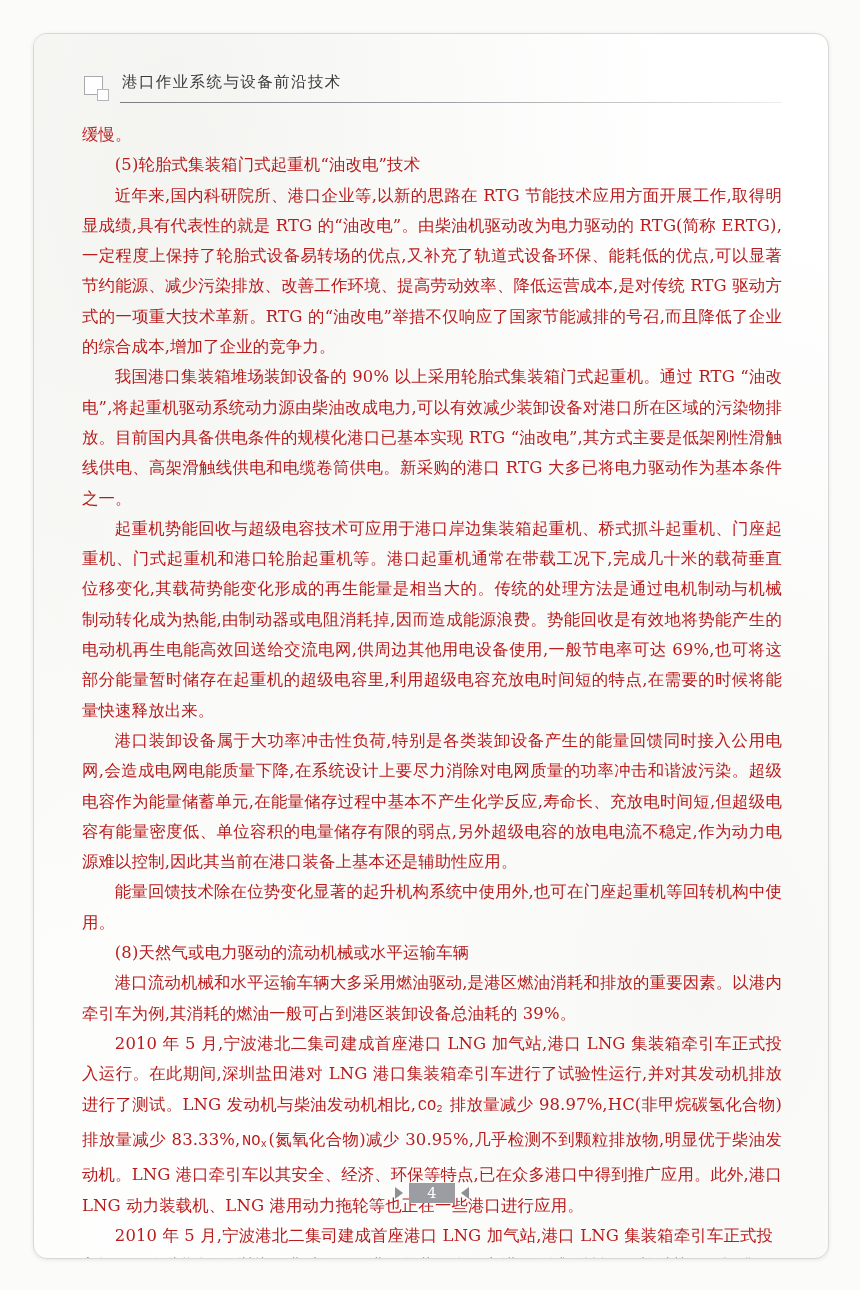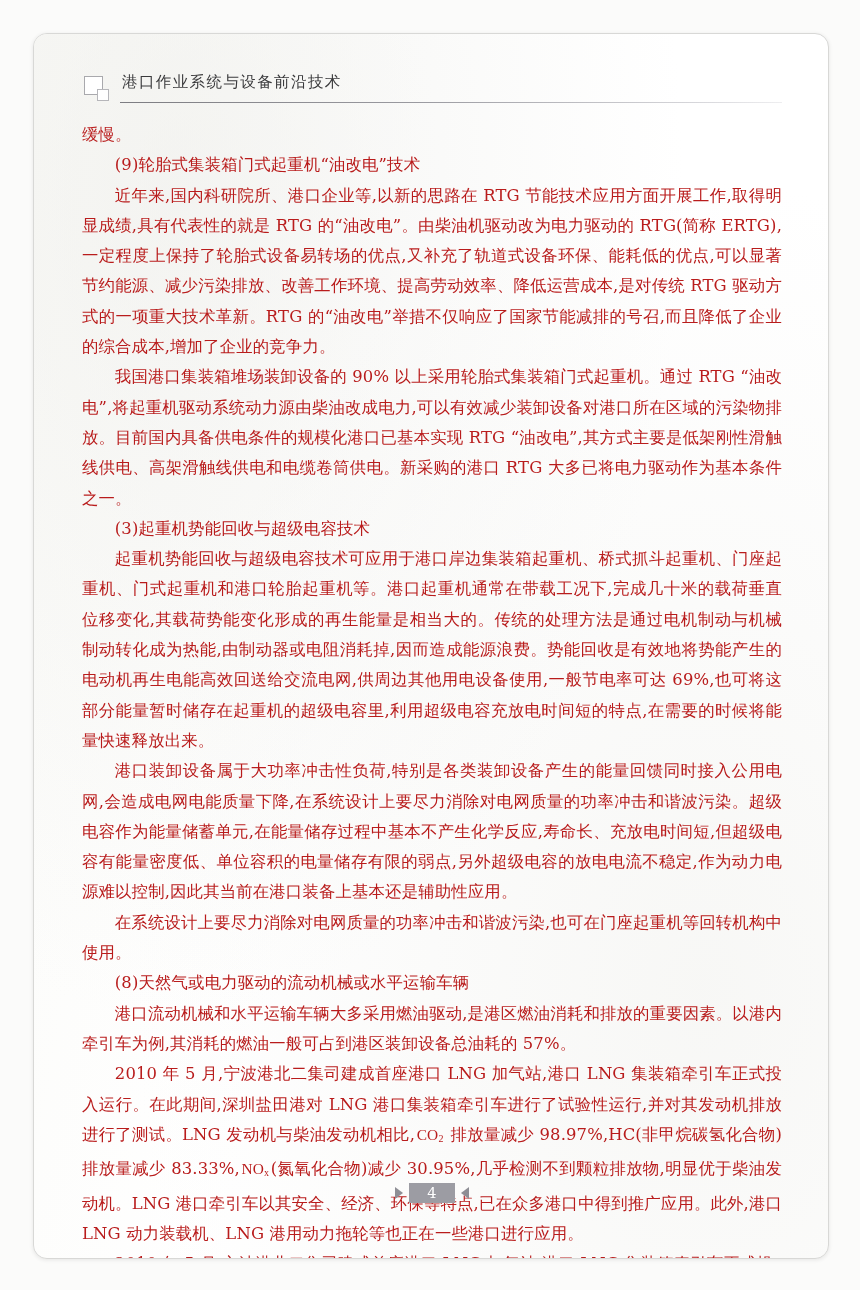--- a/index.html
+++ b/index.html
@@ -107,21 +107,21 @@
     text-align: justify;
     text-justify: inter-character;
     letter-spacing: 0.15px;
     text-indent: 0;
   }
   p.indent { text-indent: 2em; }
   p.para.last-free { text-align: left; }
 
   
   .lat {
-    font-family: Liberation Serif, serif;
+    font-family: Liberation Mono, monospace;
     font-size: 15.4px;
     padding: 0 1.5px;
     letter-spacing: 0.2px;
   }
   .lat sub {
     font-size: 10px;
     vertical-align: -0.22em;
   }
 
   
@@ -171,37 +171,36 @@
         <div class="sq-small"></div>
       </div>
       <div class="head-title">港口作业系统与设备前沿技术</div>
       <div class="head-rule"></div>
     </div>
 
     <div class="body-col">
 
       <p class="para">缓慢。</p>
 
-      <p class="para indent">(9)轮胎式集装箱门式起重机“油改电”技术</p>
+      <p class="para indent">(5)轮胎式集装箱门式起重机“油改电”技术</p>
 
       <p class="para indent">近年来,国内科研院所、港口企业等,以新的思路在 RTG 节能技术应用方面开展工作,取得明显成绩,具有代表性的就是 RTG 的“油改电”。由柴油机驱动改为电力驱动的 RTG(简称 ERTG),一定程度上保持了轮胎式设备易转场的优点,又补充了轨道式设备环保、能耗低的优点,可以显著节约能源、减少污染排放、改善工作环境、提高劳动效率、降低运营成本,是对传统 RTG 驱动方式的一项重大技术革新。RTG 的“油改电”举措不仅响应了国家节能减排的号召,而且降低了企业的综合成本,增加了企业的竞争力。</p>
 
       <p class="para indent">我国港口集装箱堆场装卸设备的 90% 以上采用轮胎式集装箱门式起重机。通过 RTG “油改电”,将起重机驱动系统动力源由柴油改成电力,可以有效减少装卸设备对港口所在区域的污染物排放。目前国内具备供电条件的规模化港口已基本实现 RTG “油改电”,其方式主要是低架刚性滑触线供电、高架滑触线供电和电缆卷筒供电。新采购的港口 RTG 大多已将电力驱动作为基本条件之一。</p>
 
-      <p class="para indent">(3)起重机势能回收与超级电容技术</p>
 
       <p class="para indent">起重机势能回收与超级电容技术可应用于港口岸边集装箱起重机、桥式抓斗起重机、门座起重机、门式起重机和港口轮胎起重机等。港口起重机通常在带载工况下,完成几十米的载荷垂直位移变化,其载荷势能变化形成的再生能量是相当大的。传统的处理方法是通过电机制动与机械制动转化成为热能,由制动器或电阻消耗掉,因而造成能源浪费。势能回收是有效地将势能产生的电动机再生电能高效回送给交流电网,供周边其他用电设备使用,一般节电率可达 69%,也可将这部分能量暂时储存在起重机的超级电容里,利用超级电容充放电时间短的特点,在需要的时候将能量快速释放出来。</p>
 
       <p class="para indent">港口装卸设备属于大功率冲击性负荷,特别是各类装卸设备产生的能量回馈同时接入公用电网,会造成电网电能质量下降,在系统设计上要尽力消除对电网质量的功率冲击和谐波污染。超级电容作为能量储蓄单元,在能量储存过程中基本不产生化学反应,寿命长、充放电时间短,但超级电容有能量密度低、单位容积的电量储存有限的弱点,另外超级电容的放电电流不稳定,作为动力电源难以控制,因此其当前在港口装备上基本还是辅助性应用。</p>
 
-      <p class="para indent">在系统设计上要尽力消除对电网质量的功率冲击和谐波污染,也可在门座起重机等回转机构中使用。</p>
+      <p class="para indent">能量回馈技术除在位势变化显著的起升机构系统中使用外,也可在门座起重机等回转机构中使用。</p>
 
       <p class="para indent">(8)天然气或电力驱动的流动机械或水平运输车辆</p>
 
-      <p class="para indent">港口流动机械和水平运输车辆大多采用燃油驱动,是港区燃油消耗和排放的重要因素。以港内牵引车为例,其消耗的燃油一般可占到港区装卸设备总油耗的 57%。</p>
+      <p class="para indent">港口流动机械和水平运输车辆大多采用燃油驱动,是港区燃油消耗和排放的重要因素。以港内牵引车为例,其消耗的燃油一般可占到港区装卸设备总油耗的 39%。</p>
 
       <p class="para indent" id="lng-paragraph">2010 年 5 月,宁波港北二集司建成首座港口 LNG 加气站,港口 LNG 集装箱牵引车正式投入运行。在此期间,深圳盐田港对 LNG 港口集装箱牵引车进行了试验性运行,并对其发动机排放进行了测试。LNG 发动机与柴油发动机相比,<span class="lat">CO<sub>2</sub></span> 排放量减少 98.97%,HC(非甲烷碳氢化合物)排放量减少 83.33%,<span class="lat">NO<sub>x</sub></span>(氮氧化合物)减少 30.95%,几乎检测不到颗粒排放物,明显优于柴油发动机。LNG 港口牵引车以其安全、经济、环保等特点,已在众多港口中得到推广应用。此外,港口 LNG 动力装载机、LNG 港用动力拖轮等也正在一些港口进行应用。</p>
 
       <p class="para indent last-free">2010 年 5 月,宁波港北二集司建成首座港口 LNG 加气站,港口 LNG 集装箱牵引车正式投入运行。在此期间,深圳盐田港对 LNG 港口集装箱牵引车进行了试验性运行,并对其发动机排放进行了测试。LNG 发动机与柴油发动机相比,CO2 排放量减少 98.97%,HC(非甲烷碳氢化合物)排放量减少 83.33%,NOx(氮氧化合物)减少 30.95%,几乎检测不到颗粒排放物,明显优于柴油发动机。LNG 港口牵引车以其安全、经济、环保等特点,已在众多港口中得到推广应用。此外,港口 LNG 动力装载机、LNG 港用动力拖轮等也正在一些港口进行应用。</p>
     </div>
 
     <div class="page-foot">
       <span class="foot-arrow-left"></span>
       <span class="foot-num-box">4</span>
       <span class="foot-arrow-right"></span>

